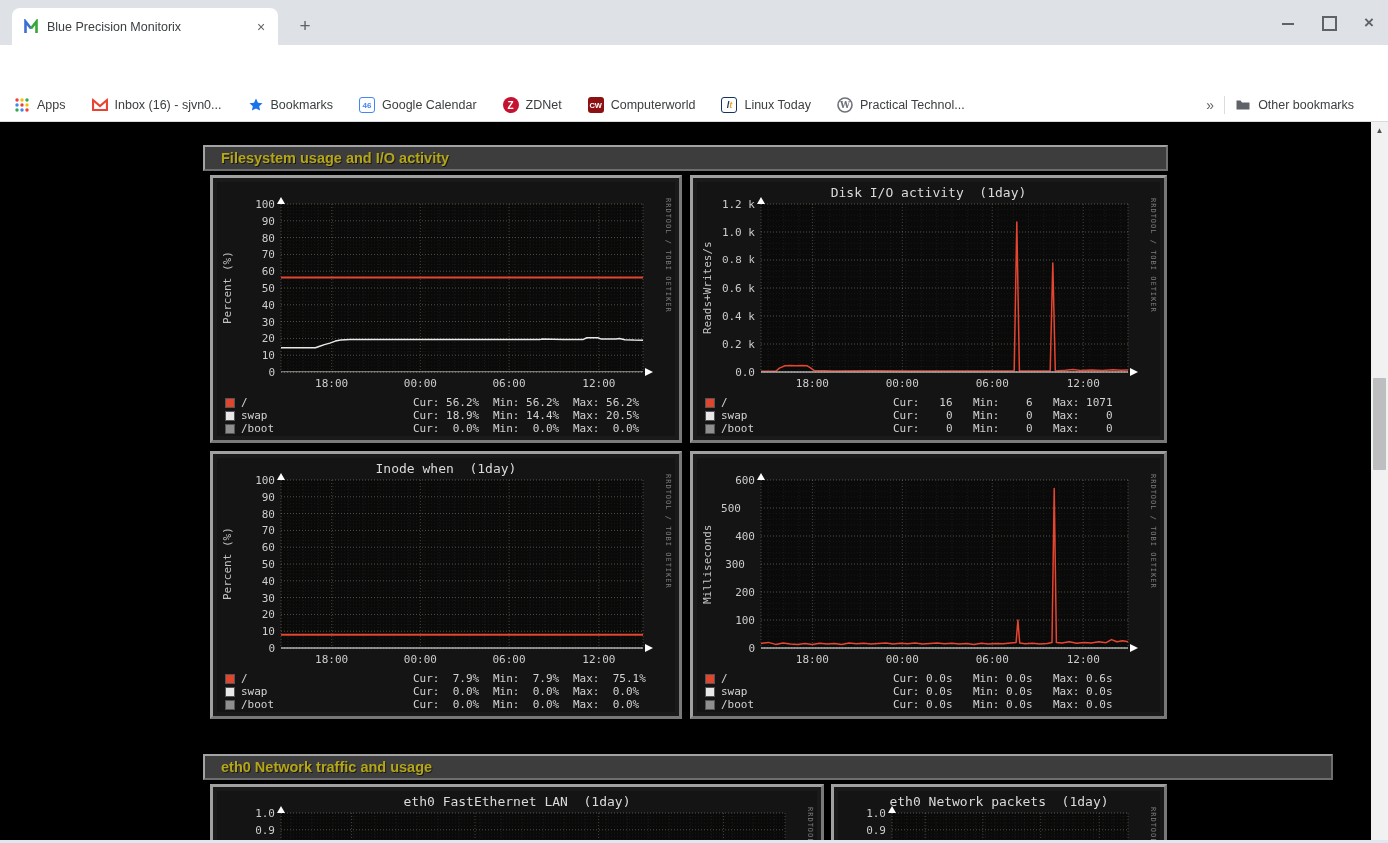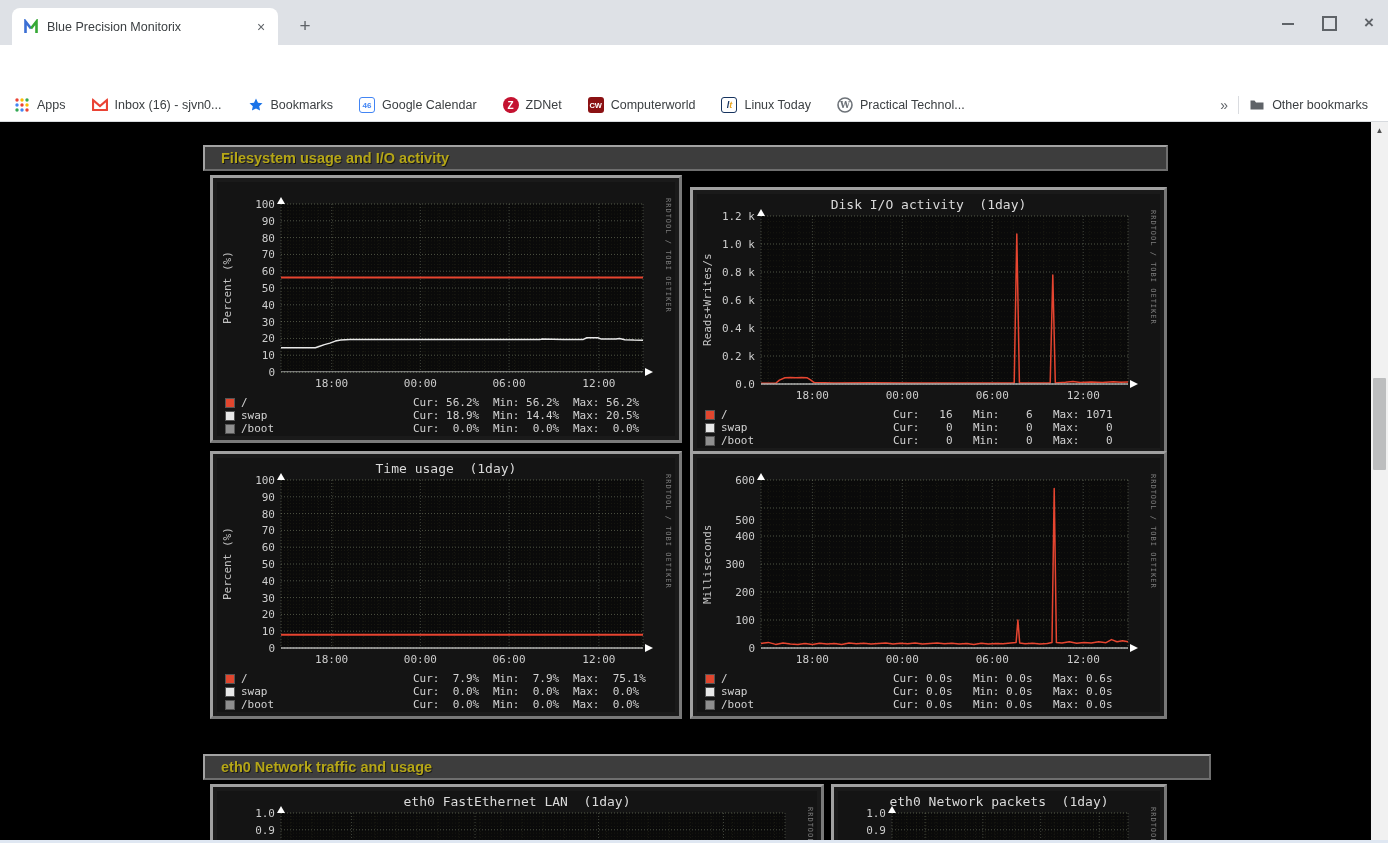--- a/index.html
+++ b/index.html
@@ -236,21 +236,21 @@
   <div class="bm">
     <svg class="fav" viewBox="0 0 16 16">
         <circle cx="8" cy="8" r="7" fill="none" stroke="#6e7379" stroke-width="1.6"></circle>
         <text x="8" y="11.3" font-size="9" fill="#6e7379" text-anchor="middle" font-family="'DejaVu Serif', serif">W</text>
       </svg>
     <span>Practical Technol...</span>
   </div>
   <div class="bm-right">
     <span class="bm-chevron">»</span>
     <span class="bm-divider"></span>
-    <div class="bm" style="margin-right:6px">
+    <div class="bm" style="margin-right:20px">
       <svg class="fav" viewBox="0 0 16 16">
           <path d="M1.5 3.5h4l1.5 2h7.5v7h-13z" fill="#5f6368"></path>
         </svg>
       <span>Other bookmarks</span>
     </div>
   </div>
 </div>
 
 <div class="page">
   <div class="sec-header" style="left:203px; top:23px; width:965px;">
@@ -375,27 +375,27 @@
         <div class="g-xtick" style="left: 114.68px; top: 195px;">18:00</div>
         <div class="g-xtick" style="left: 203.37px; top: 195px;">00:00</div>
         <div class="g-xtick" style="left: 292.06px; top: 195px;">06:00</div>
         <div class="g-xtick" style="left: 381.836px; top: 195px;">12:00</div>
         <div class="g-wm" style="right: 3px; top: 16px;">RRDTOOL / TOBI OETIKER</div>
         <div class="g-leg-row" style="top: 214px;"><div class="g-leg-name"><div class="g-leg-box" style="background: rgb(224, 70, 46);"></div><span>/</span></div><div class="g-leg-val">Cur: 56.2%</div><div class="g-leg-val">Min: 56.2%</div><div class="g-leg-val">Max: 56.2%</div></div>
         <div class="g-leg-row" style="top: 227px;"><div class="g-leg-name"><div class="g-leg-box" style="background: rgb(232, 232, 232);"></div><span>swap</span></div><div class="g-leg-val">Cur: 18.9%</div><div class="g-leg-val">Min: 14.4%</div><div class="g-leg-val">Max: 20.5%</div></div>
         <div class="g-leg-row" style="top: 240px;"><div class="g-leg-name"><div class="g-leg-box" style="background: rgb(143, 143, 143);"></div><span>/boot</span></div><div class="g-leg-val">Cur:  0.0%</div><div class="g-leg-val">Min:  0.0%</div><div class="g-leg-val">Max:  0.0%</div></div>
       </div>
     </div>
-  <div class="panel" style="left:690px; top:53px; width:477px; height:268px;margin-top:12px;">
+  <div class="panel" style="left:690px; top:53px; width:477px; height:268px;">
       <div class="g-inner">
         <div class="g-title">Disk I/O activity  (1day)</div>
         <div class="g-ylab" style="left: 4px; top: 22px; height: 168px;">Reads+Writes/s</div>
         <div class="g-ytick" style="left: 10px; width: 48px; top: 16px;">1.2 k</div>
         <div class="g-ytick" style="left: 10px; width: 48px; top: 44px;">1.0 k</div>
-        <div class="g-ytick" style="left: 10px; width: 48px; top: 72px;">0.8 k</div>
+        <div class="g-ytick" style="left: 10px; width: 48px; top: 72px; font-family: Liberation Mono, monospace;">0.8 k</div>
         <div class="g-ytick" style="left: 10px; width: 48px; top: 100px;">0.6 k</div>
         <div class="g-ytick" style="left: 10px; width: 48px; top: 128px;">0.4 k</div>
         <div class="g-ytick" style="left: 10px; width: 48px; top: 156px;">0.2 k</div>
         <div class="g-ytick" style="left: 10px; width: 48px; top: 184px;">0.0</div>
         <svg width="389" height="186" style="position:absolute;left:58px;top:14px">
           <rect x="6" y="8" width="367" height="168" fill="#0a0a0a"></rect>
           <line x1="6" y1="176" x2="373" y2="176" stroke="#b9b96a" stroke-opacity="0.08" stroke-dasharray="1,2"></line>
           <line x1="6" y1="170.4" x2="373" y2="170.4" stroke="#b9b96a" stroke-opacity="0.08" stroke-dasharray="1,2"></line>
           <line x1="6" y1="164.8" x2="373" y2="164.8" stroke="#b9b96a" stroke-opacity="0.08" stroke-dasharray="1,2"></line>
           <line x1="6" y1="159.2" x2="373" y2="159.2" stroke="#b9b96a" stroke-opacity="0.08" stroke-dasharray="1,2"></line>
@@ -475,21 +475,21 @@
         <div class="g-xtick" style="left: 295.21px; top: 195px;">06:00</div>
         <div class="g-xtick" style="left: 386.226px; top: 195px;">12:00</div>
         <div class="g-wm" style="right: 3px; top: 16px;">RRDTOOL / TOBI OETIKER</div>
         <div class="g-leg-row" style="top: 214px;"><div class="g-leg-name"><div class="g-leg-box" style="background: rgb(224, 70, 46);"></div><span>/</span></div><div class="g-leg-val">Cur:   16</div><div class="g-leg-val">Min:    6</div><div class="g-leg-val">Max: 1071</div></div>
         <div class="g-leg-row" style="top: 227px;"><div class="g-leg-name"><div class="g-leg-box" style="background: rgb(232, 232, 232);"></div><span>swap</span></div><div class="g-leg-val">Cur:    0</div><div class="g-leg-val">Min:    0</div><div class="g-leg-val">Max:    0</div></div>
         <div class="g-leg-row" style="top: 240px;"><div class="g-leg-name"><div class="g-leg-box" style="background: rgb(143, 143, 143);"></div><span>/boot</span></div><div class="g-leg-val">Cur:    0</div><div class="g-leg-val">Min:    0</div><div class="g-leg-val">Max:    0</div></div>
       </div>
     </div>
   <div class="panel" style="left:210px; top:329px; width:472px; height:268px;">
       <div class="g-inner">
-        <div class="g-title">Time usage  (1day)</div>
+        <div class="g-title">Inode when  (1day)</div>
         <div class="g-ylab" style="left: 4px; top: 22px; height: 168px;">Percent (%)</div>
         <div class="g-ytick" style="left: 10px; width: 48px; top: 16px;">100</div>
         <div class="g-ytick" style="left: 10px; width: 48px; top: 32.8px;">90</div>
         <div class="g-ytick" style="left: 10px; width: 48px; top: 49.6px;">80</div>
         <div class="g-ytick" style="left: 10px; width: 48px; top: 66.4px;">70</div>
         <div class="g-ytick" style="left: 10px; width: 48px; top: 83.2px;">60</div>
         <div class="g-ytick" style="left: 10px; width: 48px; top: 100px;">50</div>
         <div class="g-ytick" style="left: 10px; width: 48px; top: 116.8px;">40</div>
         <div class="g-ytick" style="left: 10px; width: 48px; top: 133.6px;">30</div>
         <div class="g-ytick" style="left: 10px; width: 48px; top: 150.4px;">20</div>
@@ -603,21 +603,21 @@
         <div class="g-wm" style="right: 3px; top: 16px;">RRDTOOL / TOBI OETIKER</div>
         <div class="g-leg-row" style="top: 214px;"><div class="g-leg-name"><div class="g-leg-box" style="background: rgb(224, 70, 46);"></div><span>/</span></div><div class="g-leg-val">Cur:  7.9%</div><div class="g-leg-val">Min:  7.9%</div><div class="g-leg-val">Max:  75.1%</div></div>
         <div class="g-leg-row" style="top: 227px;"><div class="g-leg-name"><div class="g-leg-box" style="background: rgb(232, 232, 232);"></div><span>swap</span></div><div class="g-leg-val">Cur:  0.0%</div><div class="g-leg-val">Min:  0.0%</div><div class="g-leg-val">Max:  0.0%</div></div>
         <div class="g-leg-row" style="top: 240px;"><div class="g-leg-name"><div class="g-leg-box" style="background: rgb(143, 143, 143);"></div><span>/boot</span></div><div class="g-leg-val">Cur:  0.0%</div><div class="g-leg-val">Min:  0.0%</div><div class="g-leg-val">Max:  0.0%</div></div>
       </div>
     </div>
   <div class="panel" style="left:690px; top:329px; width:477px; height:268px;">
       <div class="g-inner">
         <div class="g-ylab" style="left: 4px; top: 22px; height: 168px;">Milliseconds</div>
         <div class="g-ytick" style="left: 10px; width: 48px; top: 16px;">600</div>
-        <div class="g-ytick" style="left: 10px; width: 48px; top: 56px;">500</div>
+        <div class="g-ytick" style="left: 10px; width: 48px; top: 44px; text-align: center;">500</div>
         <div class="g-ytick" style="left: 10px; width: 48px; top: 72px;">400</div>
         <div class="g-ytick" style="left: 0; width: 48px; top: 100px; text-align: right;">300</div>
         <div class="g-ytick" style="left: 10px; width: 48px; top: 128px;">200</div>
         <div class="g-ytick" style="left: 10px; width: 48px; top: 156px;">100</div>
         <div class="g-ytick" style="left: 10px; width: 48px; top: 184px;">0</div>
         <svg width="389" height="186" style="position:absolute;left:58px;top:14px">
           <rect x="6" y="8" width="367" height="168" fill="#0a0a0a"></rect>
           <line x1="6" y1="176" x2="373" y2="176" stroke="#b9b96a" stroke-opacity="0.08" stroke-dasharray="1,2"></line>
           <line x1="6" y1="170.4" x2="373" y2="170.4" stroke="#b9b96a" stroke-opacity="0.08" stroke-dasharray="1,2"></line>
           <line x1="6" y1="164.8" x2="373" y2="164.8" stroke="#b9b96a" stroke-opacity="0.08" stroke-dasharray="1,2"></line>
@@ -697,21 +697,21 @@
         <div class="g-xtick" style="left: 205.295px; top: 195px;">00:00</div>
         <div class="g-xtick" style="left: 295.21px; top: 195px;">06:00</div>
         <div class="g-xtick" style="left: 386.226px; top: 195px;">12:00</div>
         <div class="g-wm" style="right: 3px; top: 16px;">RRDTOOL / TOBI OETIKER</div>
         <div class="g-leg-row" style="top: 214px;"><div class="g-leg-name"><div class="g-leg-box" style="background: rgb(224, 70, 46);"></div><span>/</span></div><div class="g-leg-val">Cur: 0.0s</div><div class="g-leg-val">Min: 0.0s</div><div class="g-leg-val">Max: 0.6s</div></div>
         <div class="g-leg-row" style="top: 227px;"><div class="g-leg-name"><div class="g-leg-box" style="background: rgb(232, 232, 232);"></div><span>swap</span></div><div class="g-leg-val">Cur: 0.0s</div><div class="g-leg-val">Min: 0.0s</div><div class="g-leg-val">Max: 0.0s</div></div>
         <div class="g-leg-row" style="top: 240px;"><div class="g-leg-name"><div class="g-leg-box" style="background: rgb(143, 143, 143);"></div><span>/boot</span></div><div class="g-leg-val">Cur: 0.0s</div><div class="g-leg-val">Min: 0.0s</div><div class="g-leg-val">Max: 0.0s</div></div>
       </div>
     </div>
 
-  <div class="sec-header" style="left:203px; top:632px; width:1008px;">
+  <div class="sec-header" style="left:203px; top:632px; width:1130px;">
     <span class="sec-title">eth0 Network traffic and usage</span>
   </div>
 
   <div class="panel" style="left:210px; top:662px; width:614px; height:262px;">
       <div class="g-inner">
         <div class="g-title">eth0 FastEthernet LAN  (1day)</div>
         <div class="g-ytick" style="left: 10px; width: 48px; top: 16px;">1.0</div>
         <div class="g-ytick" style="left: 10px; width: 48px; top: 32.8px;">0.9</div>
         <div class="g-ytick" style="left: 10px; width: 48px; top: 49.6px;">0.8</div>
         <svg width="526" height="186" style="position:absolute;left:58px;top:14px">

